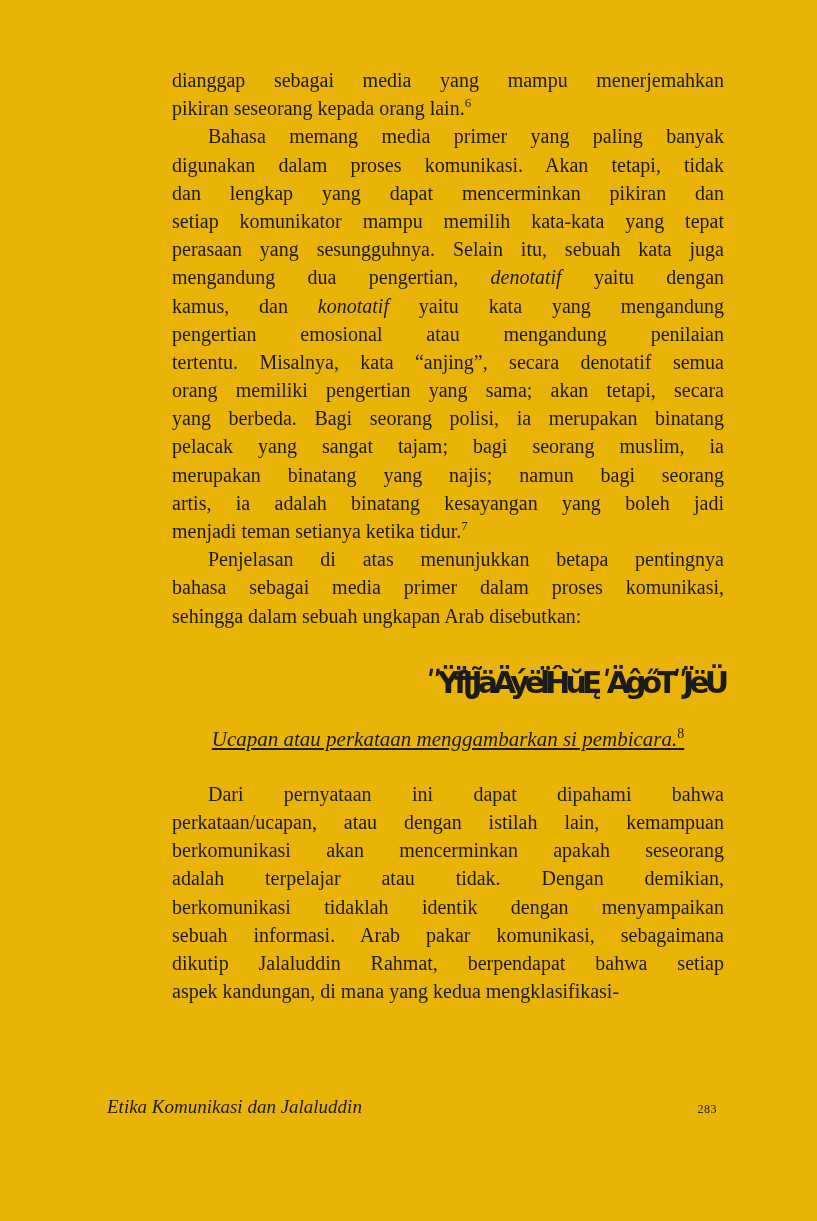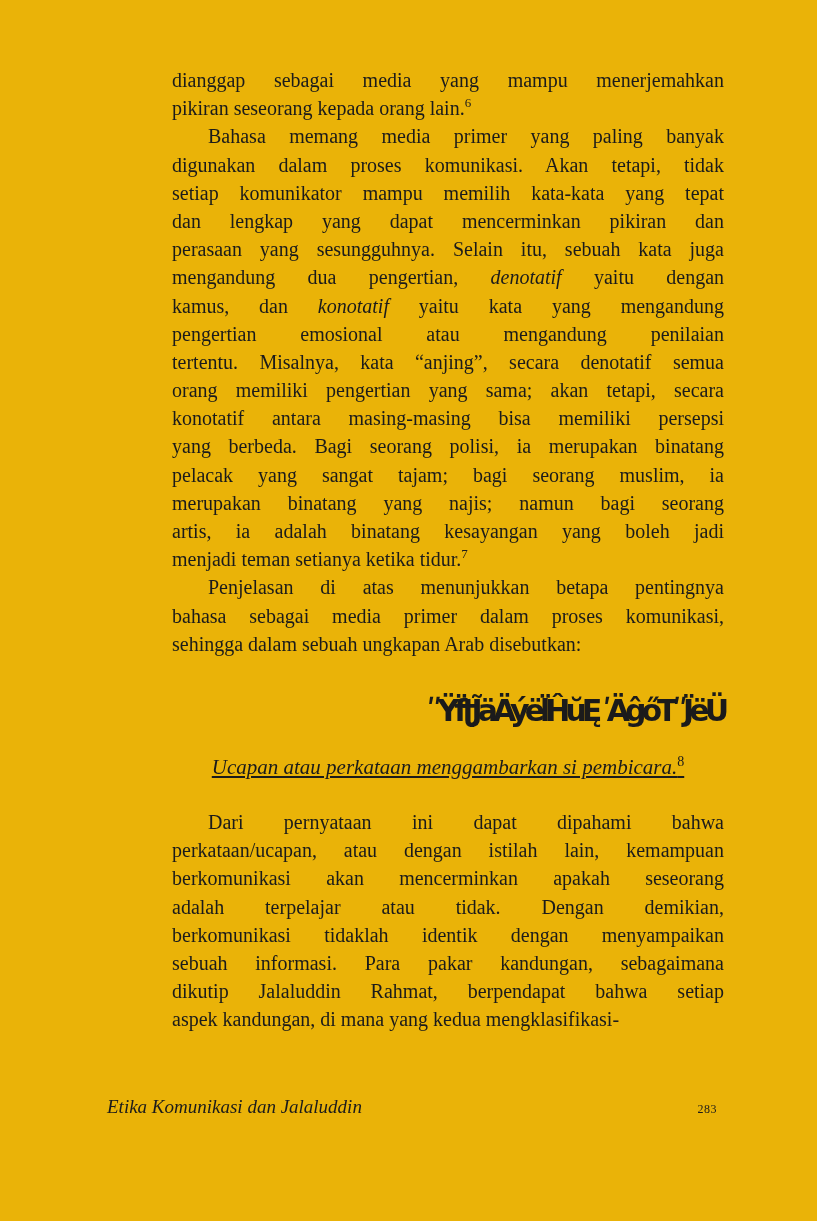--- a/index.html
+++ b/index.html
@@ -50,49 +50,48 @@
 <div class="page" data-name="book-page">
 
   <div class="text-block" data-name="text-block">
       <div data-name="paragraph-1" class="para">
         <div class="line just" data-name="text-line"><span data-name="text-segment">dianggap sebagai media yang mampu menerjemahkan</span></div>
         <div class="line" data-name="text-line"><span data-name="text-segment">pikiran seseorang kepada orang lain.</span><sup data-name="footnote-ref-6">6</sup></div>
       </div>
       <div data-name="paragraph-2" class="para">
         <div class="line just ind" data-name="text-line"><span data-name="text-segment">Bahasa memang media primer yang paling banyak</span></div>
         <div class="line just" data-name="text-line"><span data-name="text-segment">digunakan dalam proses komunikasi. Akan tetapi, tidak</span></div>
+        <div class="line just" data-name="text-line"><span data-name="text-segment">dan lengkap yang dapat mencerminkan pikiran dan</span></div>
         <div class="line just" data-name="text-line"><span data-name="text-segment">setiap komunikator mampu memilih kata-kata yang tepat</span></div>
-        <div class="line just" data-name="text-line"><span data-name="text-segment">dan lengkap yang dapat mencerminkan pikiran dan</span></div>
         <div class="line just" data-name="text-line"><span data-name="text-segment">perasaan yang sesungguhnya. Selain itu, sebuah kata juga</span></div>
         <div class="line just" data-name="text-line"><span data-name="text-segment">mengandung dua pengertian, </span><span class="it" data-name="text-segment">denotatif</span><span data-name="text-segment"> yaitu dengan</span></div>
         <div class="line just" data-name="text-line"><span data-name="text-segment">kamus, dan </span><span class="it" data-name="text-segment">konotatif</span><span data-name="text-segment"> yaitu kata yang mengandung</span></div>
         <div class="line just" data-name="text-line"><span data-name="text-segment">pengertian emosional atau mengandung penilaian</span></div>
         <div class="line just" data-name="text-line"><span data-name="text-segment">tertentu. Misalnya, kata “anjing”, secara denotatif semua</span></div>
         <div class="line just" data-name="text-line"><span data-name="text-segment">orang memiliki pengertian yang sama; akan tetapi, secara</span></div>
-        <div class="line just" data-name="text-line"><span data-name="text-segment">konotatif antara masing-masing bisa memiliki persepsi</span></div>
         <div class="line just" data-name="text-line"><span data-name="text-segment">yang berbeda. Bagi seorang polisi, ia merupakan binatang</span></div>
         <div class="line just" data-name="text-line"><span data-name="text-segment">pelacak yang sangat tajam; bagi seorang muslim, ia</span></div>
         <div class="line just" data-name="text-line"><span data-name="text-segment">merupakan binatang yang najis; namun bagi seorang</span></div>
         <div class="line just" data-name="text-line"><span data-name="text-segment">artis, ia adalah binatang kesayangan yang boleh jadi</span></div>
         <div class="line" data-name="text-line"><span data-name="text-segment">menjadi teman setianya ketika tidur.</span><sup data-name="footnote-ref-7">7</sup></div>
       </div>
       <div data-name="paragraph-3" class="para">
         <div class="line just ind" data-name="text-line"><span data-name="text-segment">Penjelasan di atas menunjukkan betapa pentingnya</span></div>
         <div class="line just" data-name="text-line"><span data-name="text-segment">bahasa sebagai media primer dalam proses komunikasi,</span></div>
         <div class="line" data-name="text-line"><span data-name="text-segment">sehingga dalam sebuah ungkapan Arab disebutkan:</span></div>
       </div>
       <div data-name="arabic-quote" class="arabic">ʺŸf̈ʈJ̃äÄýël̈ĤŭĘ̈ ʹÄĝőTʺJ̈ëÜ</div>
       <div data-name="quote-translation" class="caption"><span data-name="text-segment">Ucapan atau perkataan menggambarkan si pembicara.</span><sup data-name="footnote-ref-8">8</sup></div>
       <div data-name="paragraph-4" class="para">
         <div class="line just ind" data-name="text-line"><span data-name="text-segment">Dari pernyataan ini dapat dipahami bahwa</span></div>
         <div class="line just" data-name="text-line"><span data-name="text-segment">perkataan/ucapan, atau dengan istilah lain, kemampuan</span></div>
         <div class="line just" data-name="text-line"><span data-name="text-segment">berkomunikasi akan mencerminkan apakah seseorang</span></div>
         <div class="line just" data-name="text-line"><span data-name="text-segment">adalah terpelajar atau tidak. Dengan demikian,</span></div>
         <div class="line just" data-name="text-line"><span data-name="text-segment">berkomunikasi tidaklah identik dengan menyampaikan</span></div>
-        <div class="line just" data-name="text-line"><span data-name="text-segment">sebuah informasi. Para pakar kandungan, sebagaimana</span></div>
+        <div class="line just" data-name="text-line"><span data-name="text-segment">sebuah informasi. Arab pakar komunikasi, sebagaimana</span></div>
         <div class="line just" data-name="text-line"><span data-name="text-segment">dikutip Jalaluddin Rahmat, berpendapat bahwa setiap</span></div>
         <div class="line" data-name="text-line"><span data-name="text-segment">aspek kandungan, di mana yang kedua mengklasifikasi-</span></div>
       </div>
     </div>
 
   <div class="footer" data-name="page-footer">
     <span class="running-title" data-name="running-title">Etika Komunikasi dan Jalaluddin</span>
     <span class="page-num" data-name="page-number">283</span>
   </div>
 

